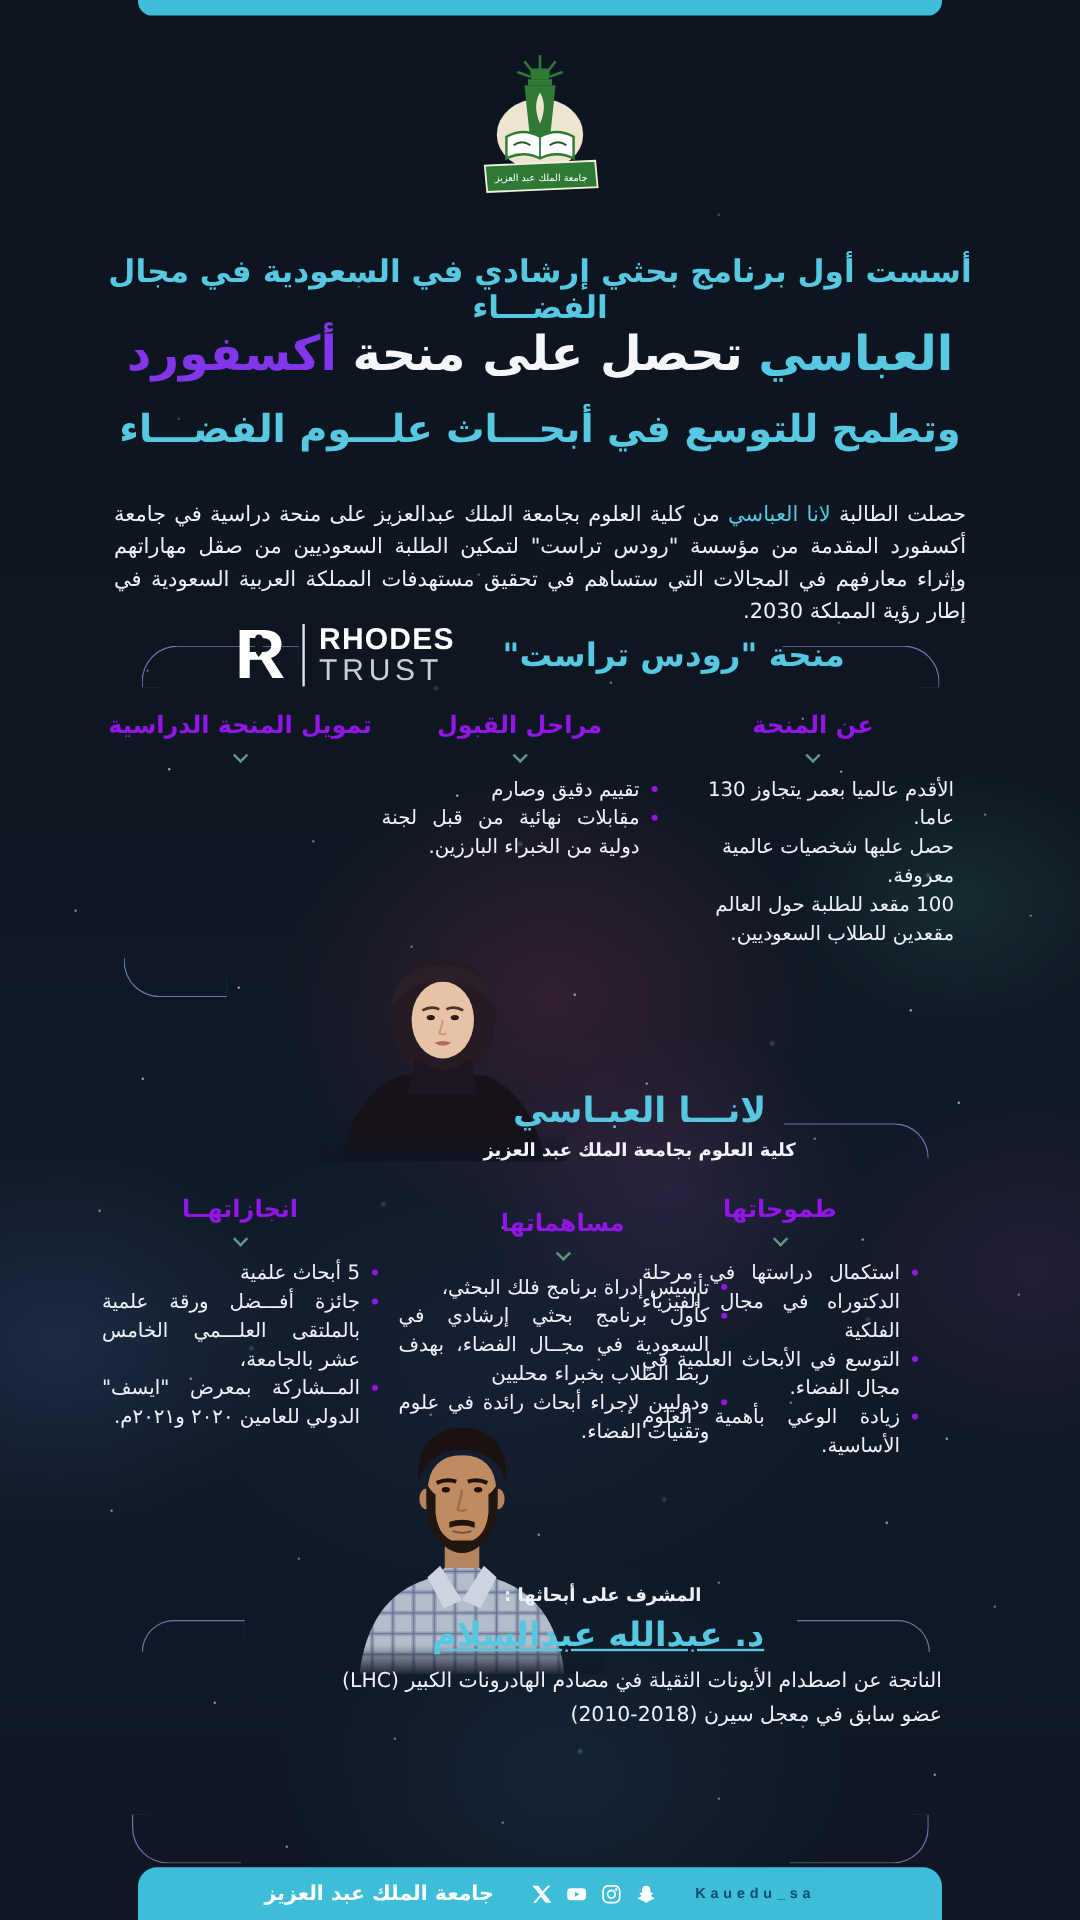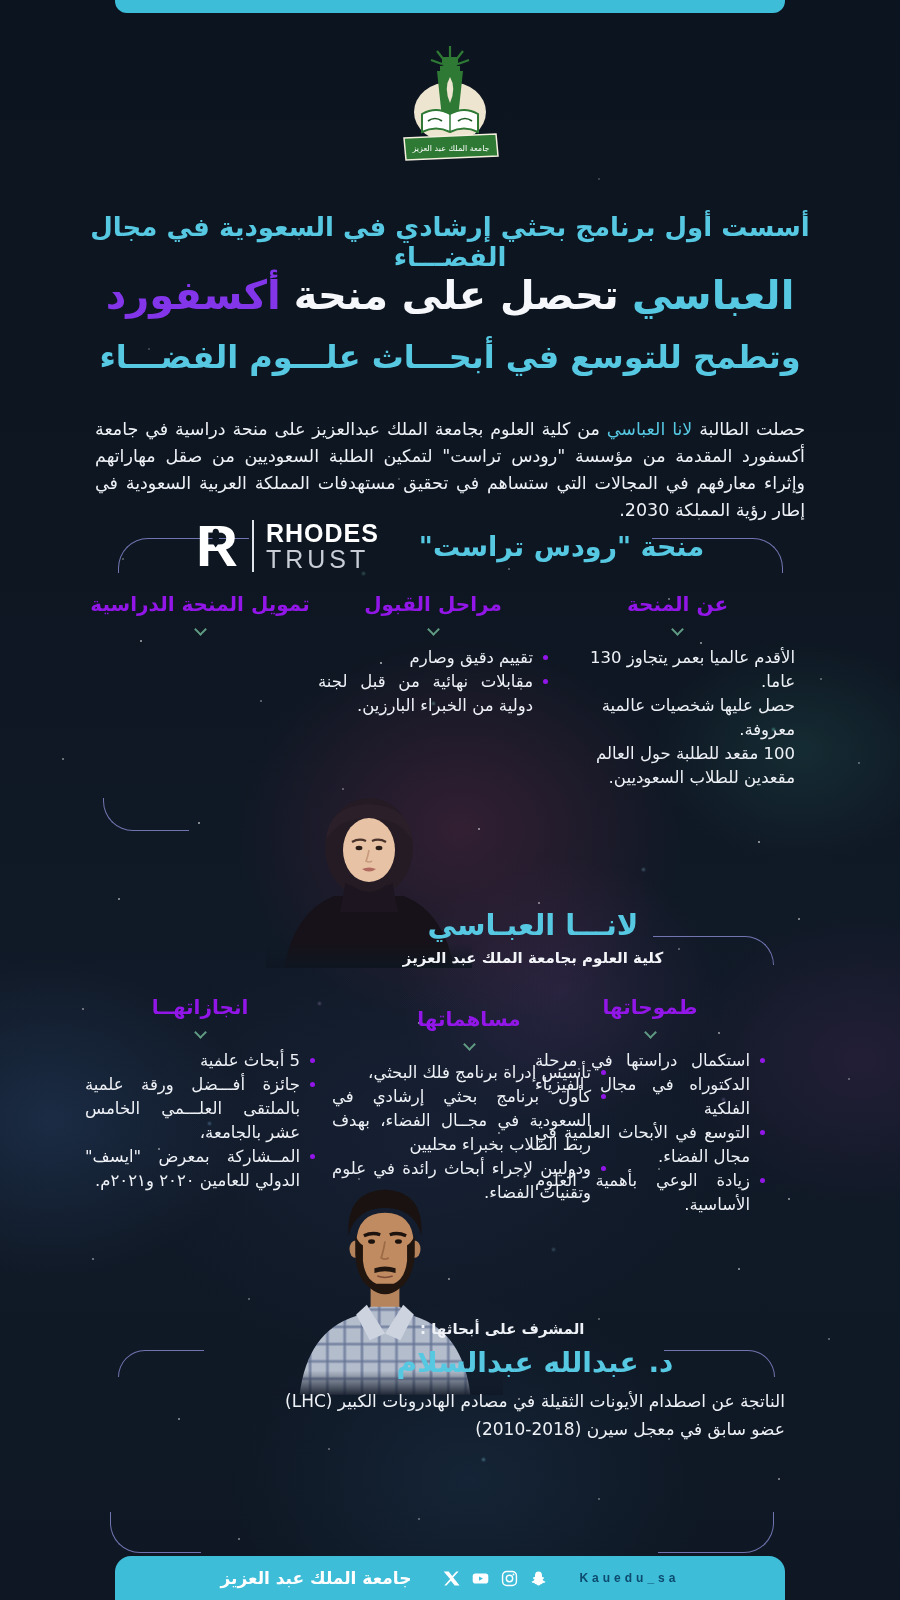--- a/index.html
+++ b/index.html
@@ -58,21 +58,21 @@
   .blist .it::before{content:'';position:absolute;right:0;top:9px;width:5px;height:5px;border-radius:50%;background:#9316E8;}
   .para{text-align:justify;}
 
   .student-photo{position:absolute;left:266px;top:784px;width:206px;height:184px;}
   .lana-block{position:absolute;left:368px;top:908px;width:330px;text-align:center;direction:rtl;}
   .lana-name{font-size:29px;font-weight:700;color:#56C8E2;}
   .lana-college{margin-top:7px;font-size:15px;font-weight:700;color:#f2f4f8;}
 
   .supervisor-photo{position:absolute;left:262px;top:1180px;width:246px;height:215px;}
   .sup-label{position:absolute;left:420px;top:1320px;width:300px;direction:rtl;text-align:left;font-size:15px;font-weight:700;color:#eef1f6;}
-  .sup-name{position:absolute;left:360px;top:1346px;width:350px;text-align:center;direction:rtl;font-size:28px;font-weight:700;color:#56C8E2;}
+  .sup-name{position:absolute;left:360px;top:1346px;width:350px;text-align:left;direction:rtl;font-size:28px;font-weight:700;color:#56C8E2;text-decoration:underline;}
   .sup-bio{position:absolute;left:95px;top:1388px;width:690px;direction:rtl;font-size:17px;line-height:27.5px;color:#eef1f6;}
   .sup-bio div{text-align:right;}
 
   .footer{position:absolute;left:115px;top:1556px;width:670px;height:44px;background:#3EBDD9;border-radius:16px 16px 0 0;display:flex;align-items:center;justify-content:center;gap:32px;}
   .f-uni{font-size:17px;font-weight:700;color:#ffffff;direction:rtl;}
   .f-social{display:flex;align-items:center;gap:12px;}
   .f-social svg{width:17px;height:17px;display:block;}
   .f-handle{font-family:Liberation Sans, sans-serif;font-size:12px;color:#0c4a6e;letter-spacing:4px;font-weight:700;}
 </style>
 </head>

